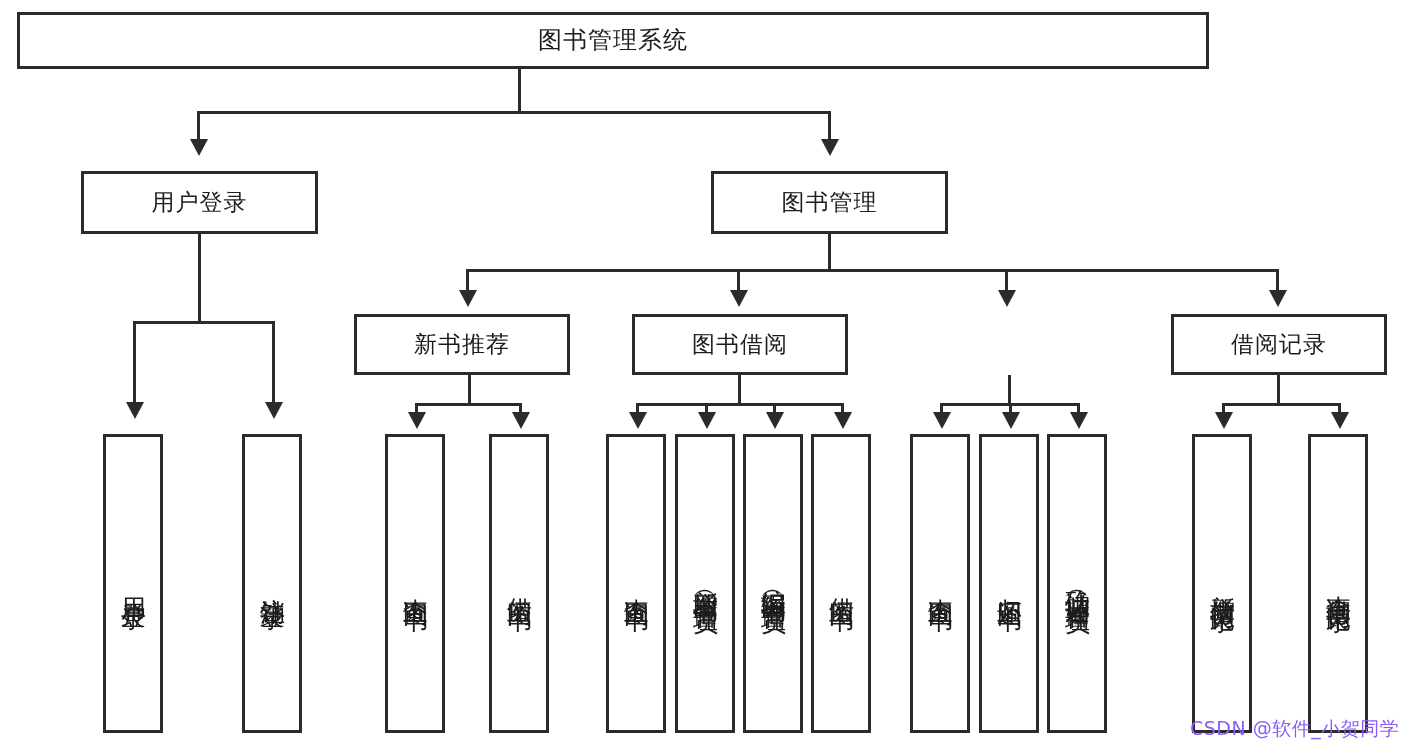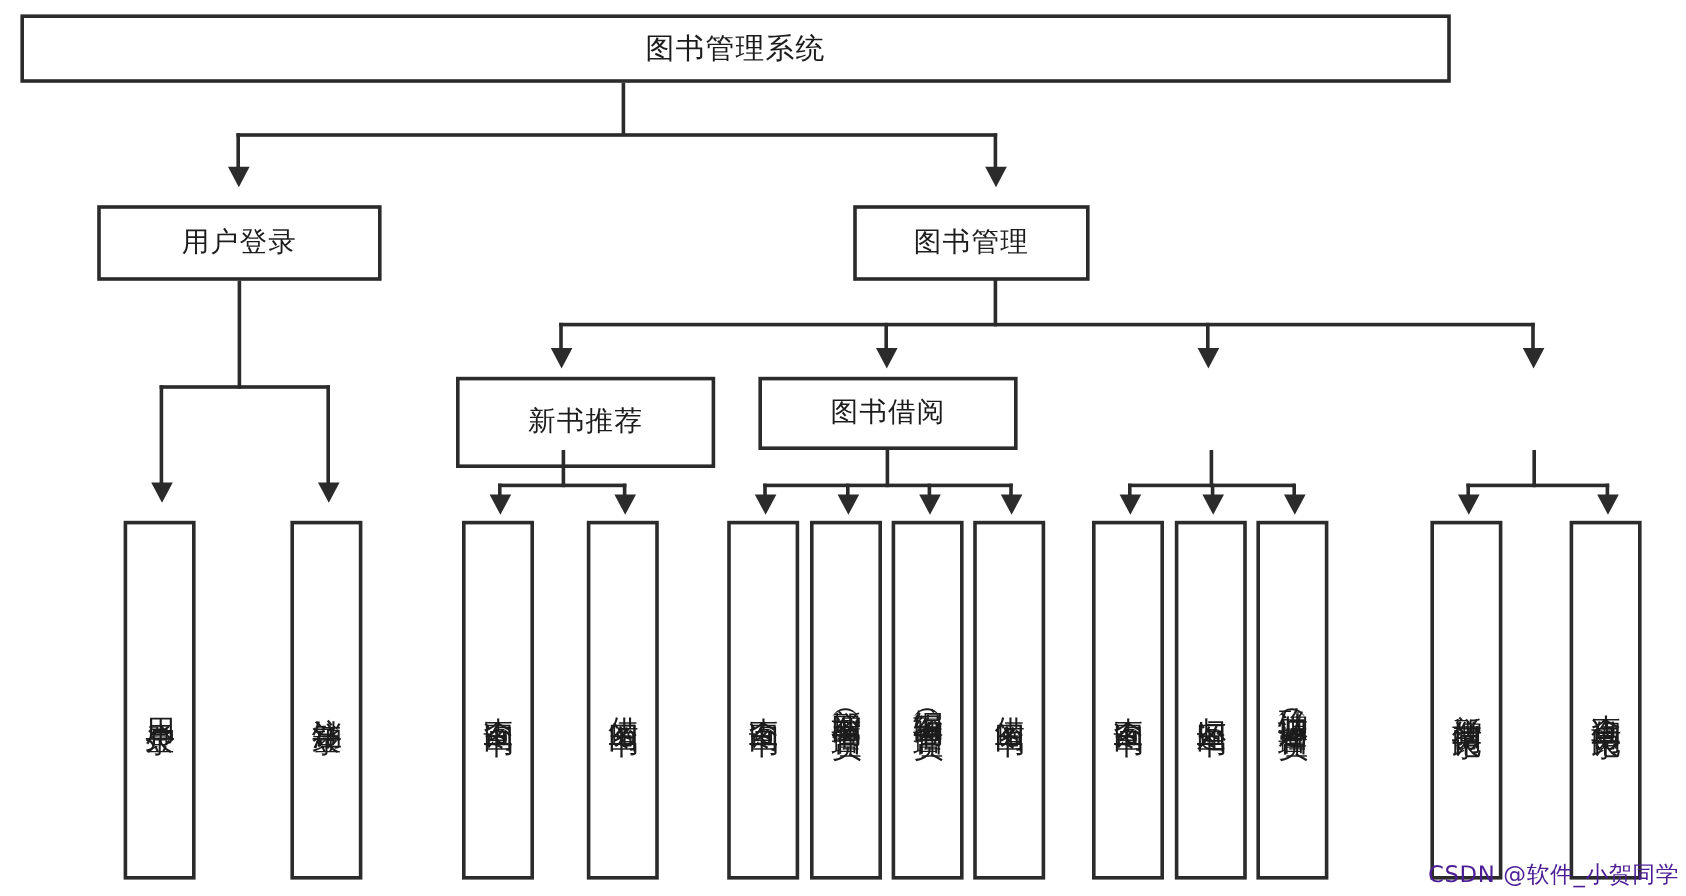--- a/index.html
+++ b/index.html
@@ -66,21 +66,21 @@
   .arrow {
     position: absolute;
     width: 0;
     height: 0;
     border-left: 9px solid transparent;
     border-right: 9px solid transparent;
     border-top: 17px solid #2b2b2b;
   }
   .watermark {
     position: absolute;
-    color: #4c1d95;
+    color: #8b5cf6;
     font-size: 19px;
     white-space: nowrap;
     letter-spacing: 0.5px;
   }
 </style>
 </head>
 <body>
 
 <div id="canvas">
 
@@ -93,21 +93,21 @@
   <div class="hline" style="left:197px; top:111px; width:634px;"></div>
 
   <div class="vline" style="left:197px; top:111px; height:32px;"></div>
   <div class="arrow" style="left:190px; top:139px;"></div>
   <div class="vline" style="left:828px; top:111px; height:32px;"></div>
   <div class="arrow" style="left:821px; top:139px;"></div>
 
   <div class="node h" style="left:81px; top:171px; width:237px; height:63px;">
     <span>用户登录</span>
   </div>
-  <div class="node h" style="left:711px; top:171px; width:197px; height:63px;">
+  <div class="node h" style="left:711px; top:171px; width:237px; height:63px;">
     <span>图书管理</span>
   </div>
 
   <div class="vline" style="left:198px; top:234px; height:90px;"></div>
   <div class="hline" style="left:133px; top:321px; width:142px;"></div>
   <div class="vline" style="left:133px; top:321px; height:85px;"></div>
   <div class="arrow" style="left:126px; top:402px;"></div>
   <div class="vline" style="left:272px; top:321px; height:85px;"></div>
   <div class="arrow" style="left:265px; top:402px;"></div>
 
@@ -115,25 +115,28 @@
   <div class="hline" style="left:466px; top:269px; width:813px;"></div>
   <div class="vline" style="left:466px; top:269px; height:24px;"></div>
   <div class="arrow" style="left:459px; top:290px;"></div>
   <div class="vline" style="left:737px; top:269px; height:24px;"></div>
   <div class="arrow" style="left:730px; top:290px;"></div>
   <div class="vline" style="left:1005px; top:269px; height:24px;"></div>
   <div class="arrow" style="left:998px; top:290px;"></div>
   <div class="vline" style="left:1276px; top:269px; height:24px;"></div>
   <div class="arrow" style="left:1269px; top:290px;"></div>
 
-  <div class="node h" style="left:380px; top:314px; width:216px; height:76px;">
+  <div class="node h" style="left:354px; top:314px; width:216px; height:61px;">
     <span>新书推荐</span>
   </div>
   <div class="node h" style="left:632px; top:314px; width:216px; height:61px;">
     <span>图书借阅</span>
+  </div>
+  <div class="node h" style="left:1171px; top:314px; width:216px; height:61px;">
+    <span>借阅记录</span>
   </div>
 
   <div class="vline" style="left:468px; top:375px; height:31px;"></div>
   <div class="hline" style="left:415px; top:403px; width:107px;"></div>
   <div class="vline" style="left:415px; top:403px; height:12px;"></div>
   <div class="arrow" style="left:408px; top:412px;"></div>
   <div class="vline" style="left:519px; top:403px; height:12px;"></div>
   <div class="arrow" style="left:512px; top:412px;"></div>
 
   <div class="vline" style="left:738px; top:375px; height:31px;"></div>

